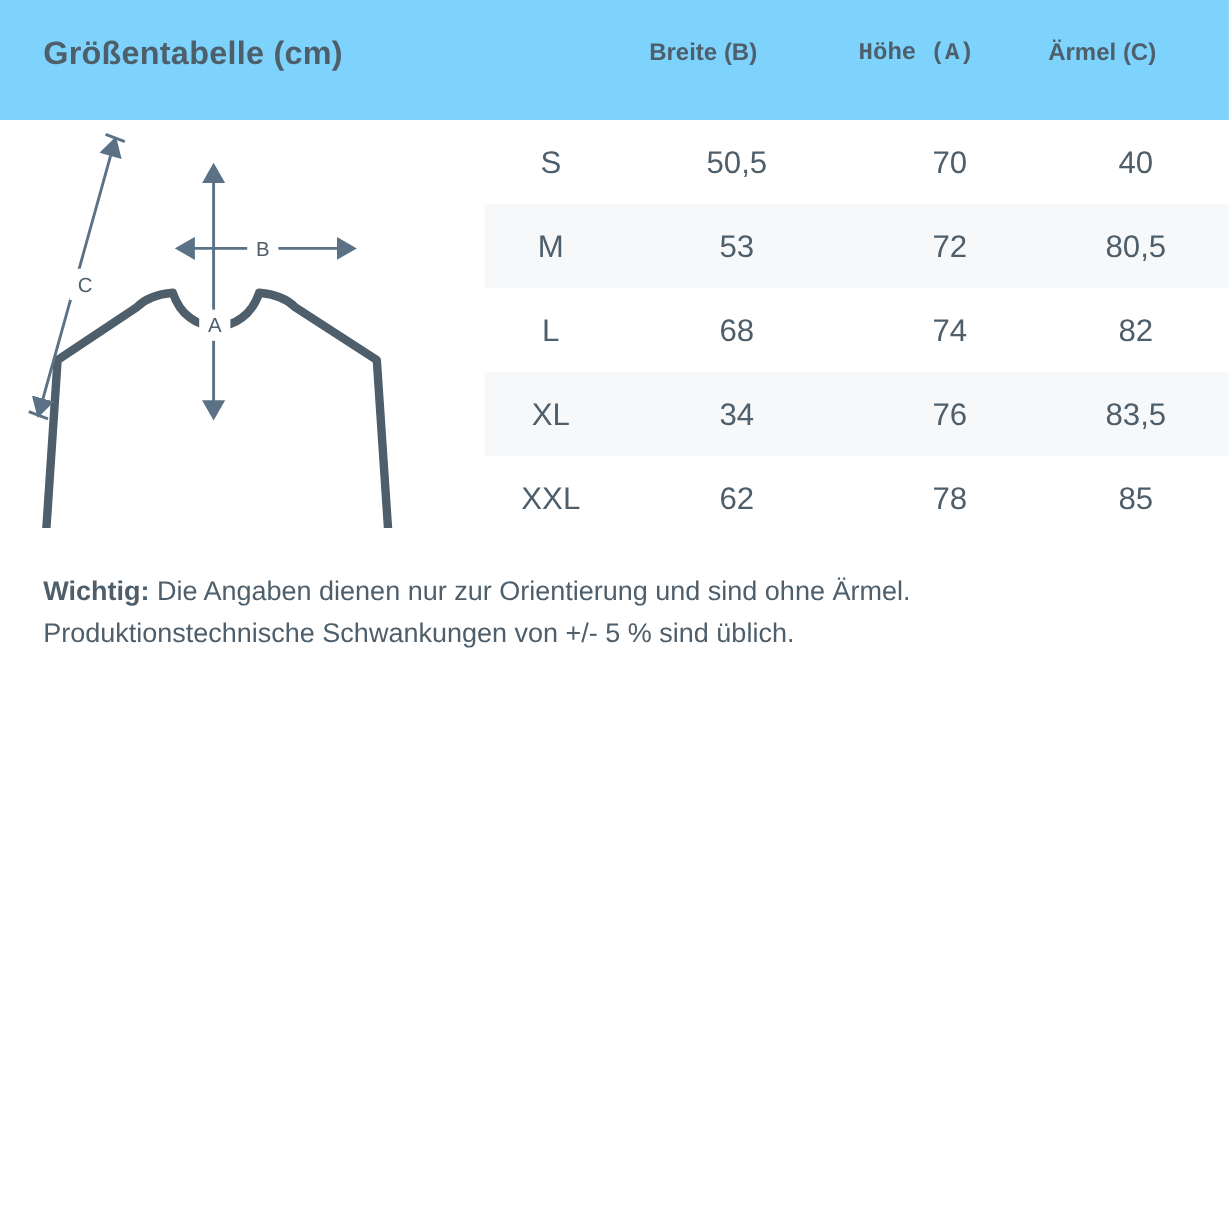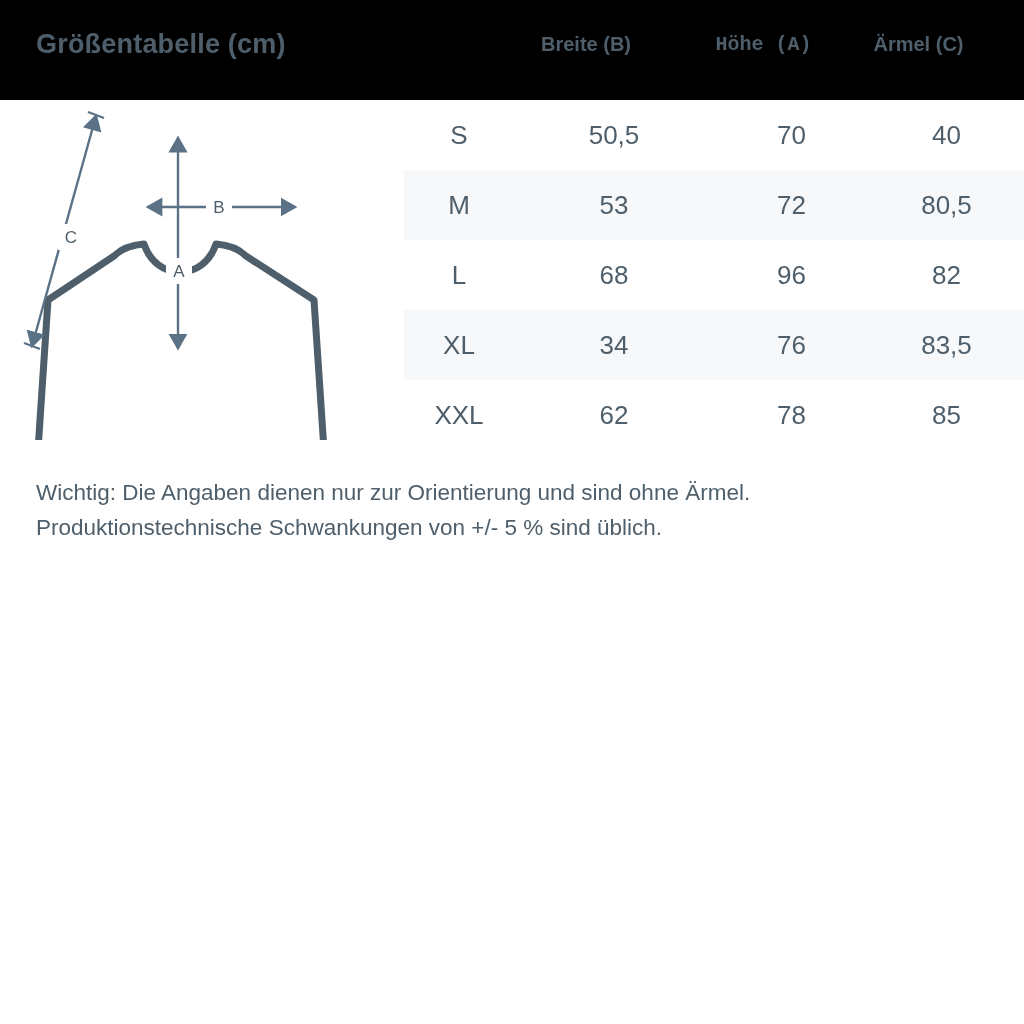--- a/index.html
+++ b/index.html
@@ -19,21 +19,21 @@
     position: absolute;
     left: 0;
     top: 0;
     width: 1024px;
   }
 
   
   .chart-header {
     display: flex;
     align-items: center;
-    background: #000000;
+    background: #7dd3fc;
     height: 100px;
     box-sizing: border-box;
     padding: 0 28px 12px 36px;
   }
   .chart-title {
     font-size: 27px;
     font-weight: bold;
     color: #4e5f6b;
     flex: 0 0 440px;
     letter-spacing: .2px;
@@ -93,21 +93,21 @@
   col.v2 { width: 155px; }
   col.v3 { width: 155px; }
 
   
   .note {
     padding: 26px 36px 0 36px;
     font-size: 22.5px;
     line-height: 1.55;
     color: #4e5f6b;
   }
-  .note b { font-weight: normal; margin-top: 43px; }
+  .note b { font-weight: bold; margin-top: 43px; }
   .note .line { display: block; }
 </style>
 </head>
 <body>
 
 <div class="sizechart">
 
   <div class="chart-header">
     <div class="chart-title">Größentabelle (cm)</div>
     <div class="header-cols">
@@ -192,21 +192,21 @@
           </tr>
           <tr class="alt">
             <td>M</td>
             <td>53</td>
             <td>72</td>
             <td>80,5</td>
           </tr>
           <tr>
             <td>L</td>
             <td>68</td>
-            <td>96</td>
+            <td>74</td>
             <td>82</td>
           </tr>
           <tr class="alt">
             <td>XL</td>
             <td>34</td>
             <td>76</td>
             <td>83,5</td>
           </tr>
           <tr>
             <td>XXL</td>

